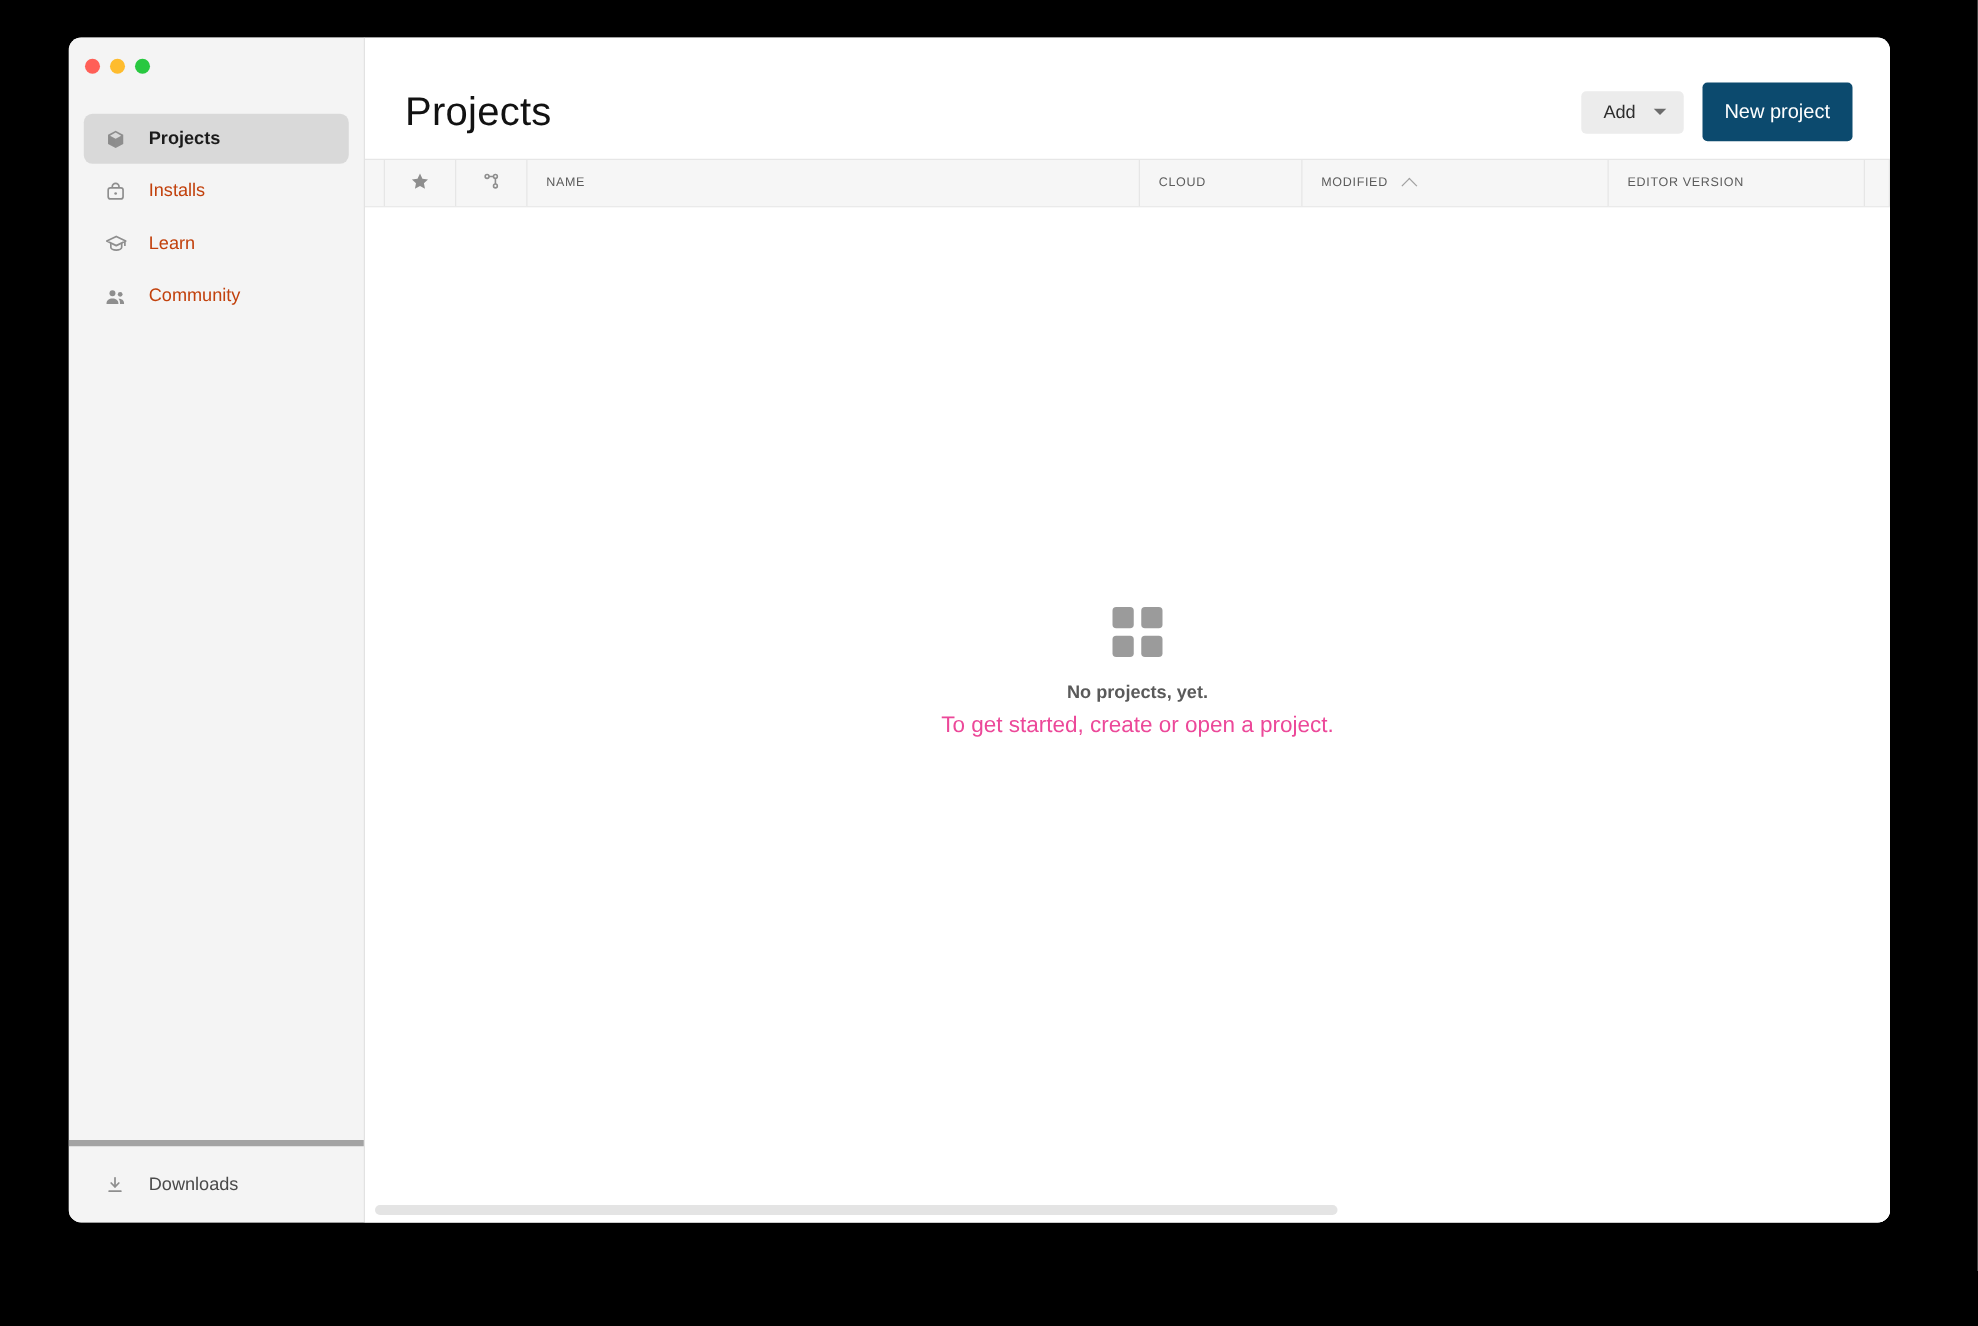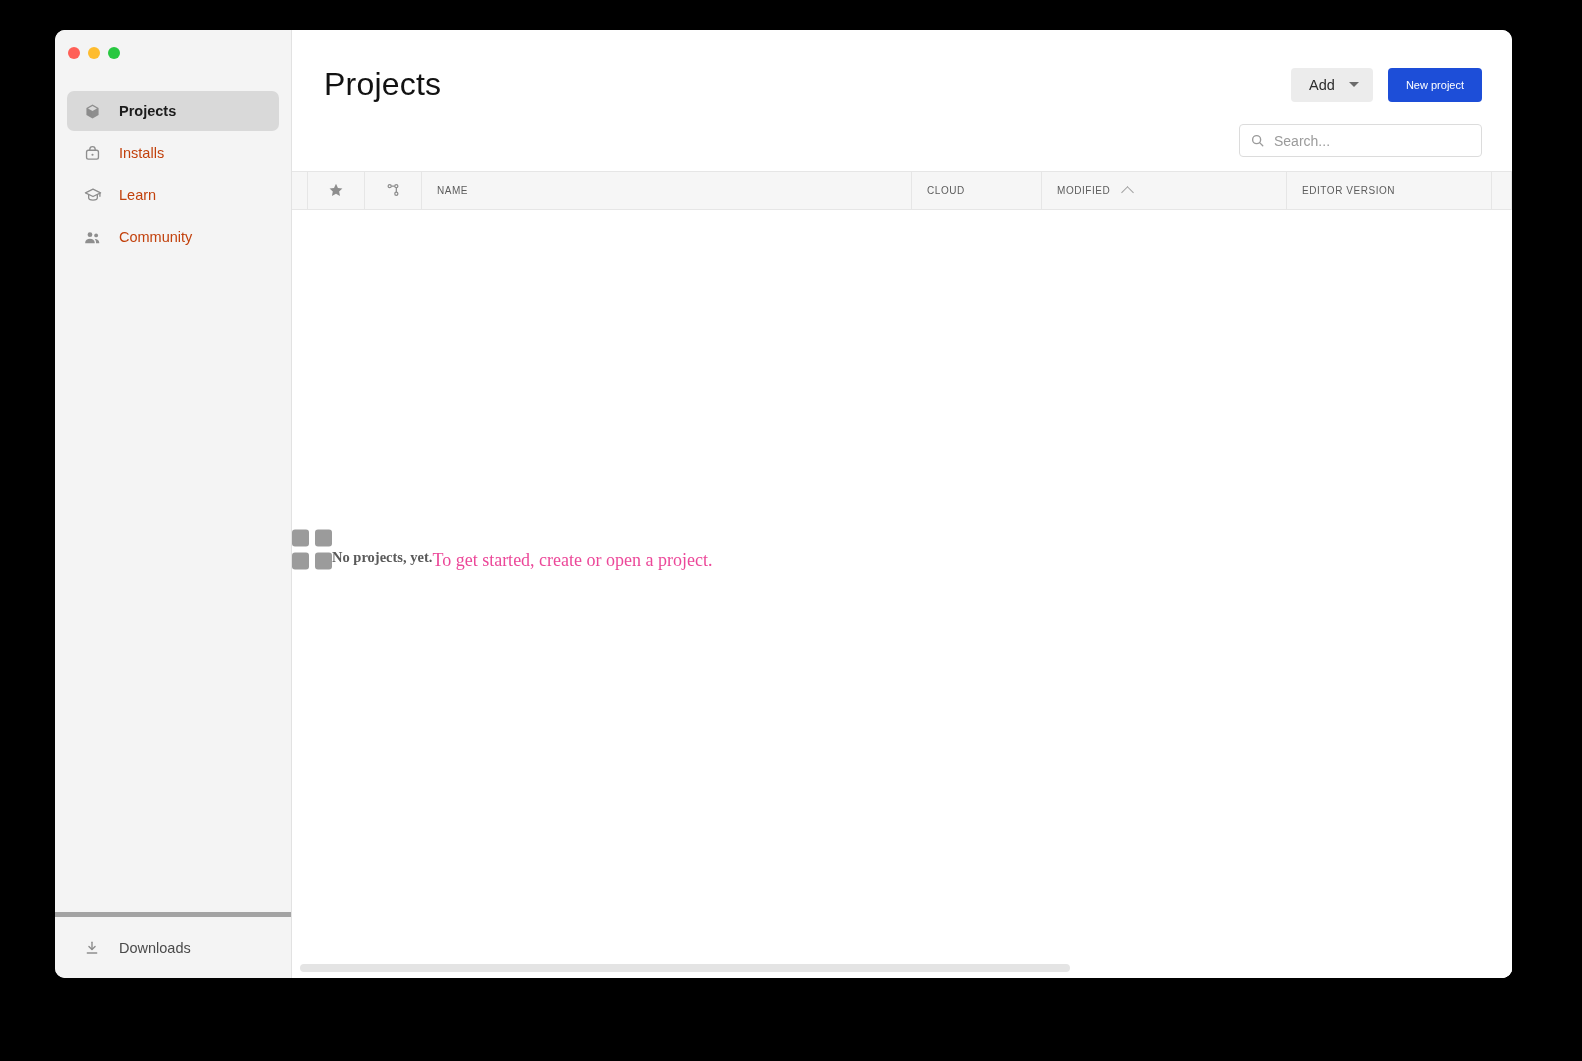--- a/index.html
+++ b/index.html
@@ -165,26 +165,26 @@
     gap: 14px;
     font-family: inherit;
   }
   #add-caret {
     width: 0; height: 0;
     border-left: 5px solid transparent;
     border-right: 5px solid transparent;
     border-top: 5px solid #6b6b6b;
   }
   #new-project-button {
-    background: #1d4ed8;
+    background: #0c4a6e;
     border: none;
     border-radius: 4px;
-    height: 34px;
+    height: 47px;
     padding: 0 18px;
-    font-size: 11px;
+    font-size: 16px;
     color: #ffffff;
     font-family: inherit;
   }
 
   #search-row {
     display: flex;
     justify-content: flex-end;
     padding: 21px 30px 0 0;
   }
   #search-box {
@@ -256,28 +256,27 @@
 
   #table-body {
     flex: 1 1 auto;
     position: relative;
     background: #fff;
     min-height: 0;
   }
 
   #empty-state {
     position: absolute;
-    left: 0; right: 0;
+    left: 16px; right: 0;
     top: 50%;
     transform: translateY(-50%);
     margin-top: -34px;
     display: flex;
-    flex-direction: row;
-    align-items: center;
-    font-family: Liberation Serif, serif;
+    flex-direction: column;
+    align-items: center;
   }
   #empty-icon {
     display: grid;
     grid-template-columns: 17px 17px;
     grid-template-rows: 17px 17px;
     gap: 6px;
     margin-bottom: 21px;
   }
   #empty-icon span { background: #9b9b9b; border-radius: 3px; display:block; }
   #empty-title {
@@ -390,31 +389,20 @@
       <h1 id="page-title">Projects</h1>
       <div id="header-actions">
         <button id="add-button">
           <span>Add</span>
           <span id="add-caret"></span>
         </button>
         <button id="new-project-button">New project</button>
       </div>
     </div>
 
-    <div id="search-row">
-      <div id="search-box">
-        <span id="search-icon">
-          <svg width="15" height="15" viewBox="0 0 24 24" fill="none" stroke="currentColor" stroke-width="2.2" stroke-linecap="round">
-            <circle cx="10.6" cy="10.6" r="6.4"></circle>
-            <path d="M15.4 15.4 20.4 20.4"></path>
-          </svg>
-        </span>
-        <input id="search-input" type="text" placeholder="Search..." style="">
-      </div>
-    </div>
 
     <div id="table-wrap">
 
       <div id="table-header">
         <div class="th th-gutter"></div>
 
         <div class="th th-star icon-col">
           <span>
             <svg width="16" height="16" viewBox="0 0 24 24" fill="currentColor">
               <path d="M12 2.8 14.9 9l6.7.8-4.9 4.6 1.3 6.6L12 17.8 5.9 21l1.3-6.6L2.3 9.8 9 9l3-6.2Z"></path>

